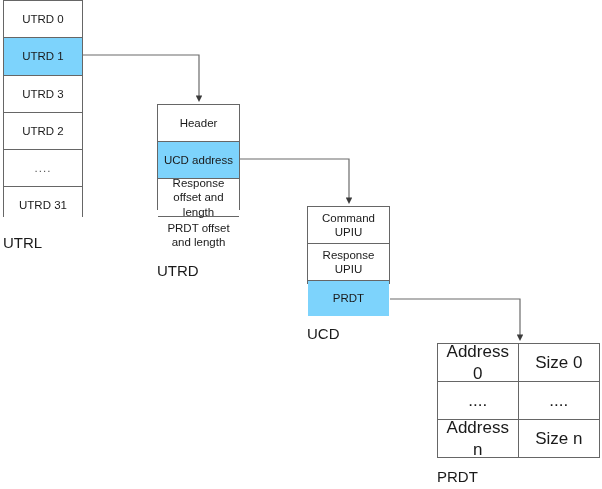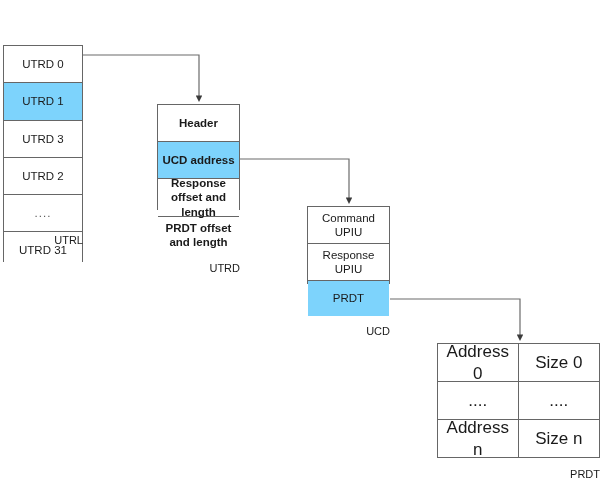--- a/index.html
+++ b/index.html
@@ -71,39 +71,39 @@
     height: 100%;
     padding: 0 2px;
   }
   .cell.left {
     border-right: 1px solid #666666;
   }
 
   
   .caption {
     position: absolute;
-    font-size: 11px;
+    font-size: 15px;
     color: #1a1a1a;
-    text-align: right;
+    text-align: left;
     white-space: nowrap;
   }
 
   
   .conn {
     position: absolute;
     left: 0;
     top: 0;
     width: 602px;
     height: 489px;
     pointer-events: none;
   }
 
   
-  #utrl-table   { left: 3px;   top: 0px;   width: 80px;  height: 217px; margin-top: 45px; }
-  #utrd-table   { left: 157px; top: 104px; width: 83px;  height: 106px; font-weight: bold; }
+  #utrl-table   { left: 3px;   top: 0px;   width: 80px;  height: 217px; }
+  #utrd-table   { left: 157px; top: 104px; width: 83px;  height: 106px; }
   #ucd-table    { left: 307px; top: 206px; width: 83px;  height: 78px; }
   #prdt-table   { left: 437px; top: 343px; width: 163px; height: 115px; }
 
   #utrl-caption { left: 3px;   top: 234px; width: 80px; }
   #utrd-caption { left: 157px; top: 262px; width: 83px; }
   #ucd-caption  { left: 307px; top: 325px; width: 83px; }
   #prdt-caption { left: 437px; top: 468px; width: 163px; }
 </style>
 </head>
 <body>

